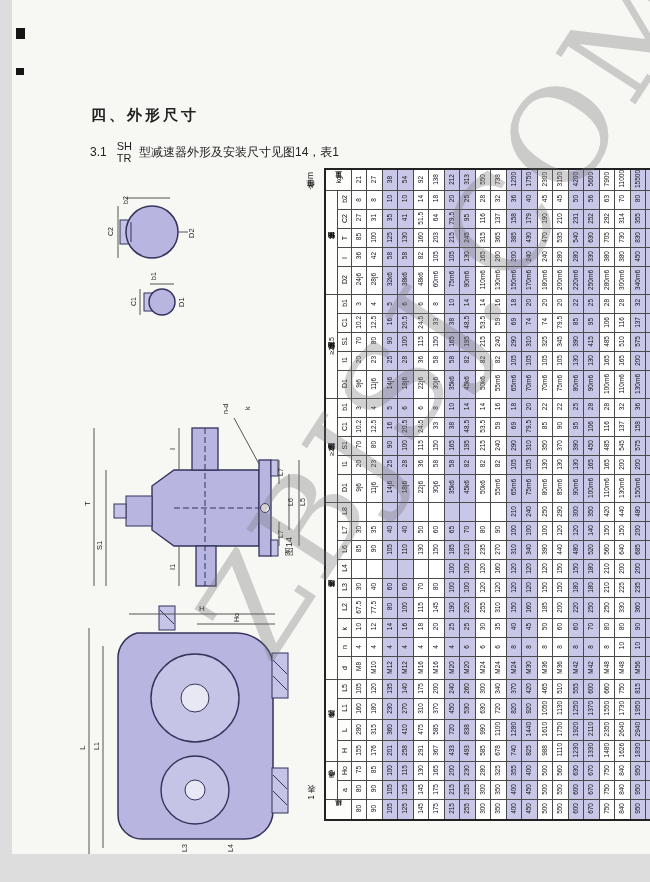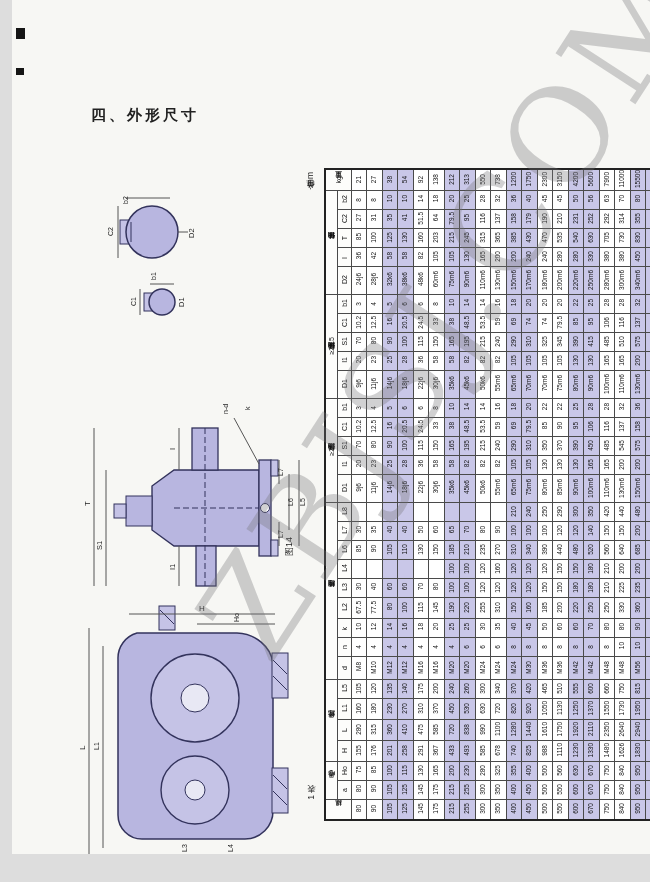--- a/index.html
+++ b/index.html
@@ -38,20 +38,28 @@
 </head>
 <body>
 
 <div id="page">
 
   <div class="smudge" style="left:4px;top:28px;width:9px;height:11px;"></div>
   <div class="smudge" style="left:4px;top:68px;width:8px;height:7px;"></div>
   <div id="bottomedge"></div>
 
   <div class="sec">四、外形尺寸</div>
+  <div class="sub">
+    <span class="no">3.1</span>
+    <span class="stack">
+      <i>SH</i>
+      <i>TR</i>
+    </span>
+    <span>型减速器外形及安装尺寸见图14，表1</span>
+  </div>
 
   <span class="flabel" style="left:294px;top:172px;">
     <span class="v">单位：mm</span></span>
   <span class="flabel" style="left:295px;top:792px;">
     <span class="v">表1</span></span>
 
   <div class="fig" style="left:92px;top:190px;width:130px;height:155px;">
     <svg width="130" height="155" viewBox="0 0 130 155">
       <line x1="14" y1="16" x2="14" y2="68" stroke="#555" stroke-width="1"></line>
       <line x1="22" y1="8" x2="66" y2="8" stroke="#555" stroke-width="1"></line>

